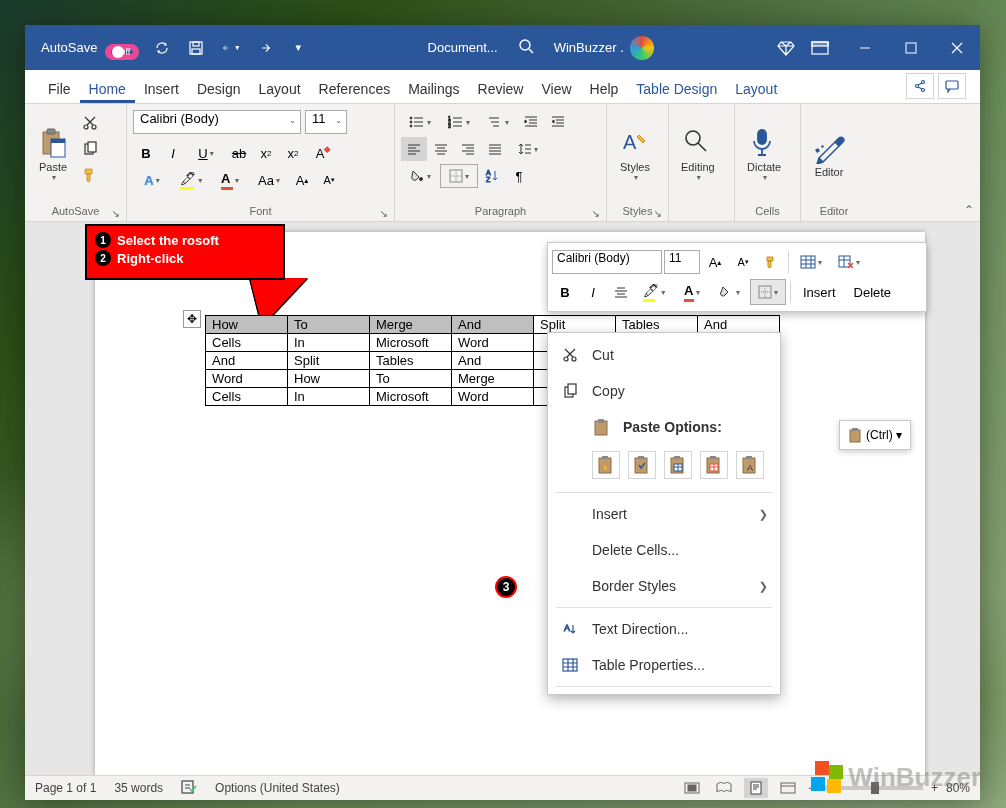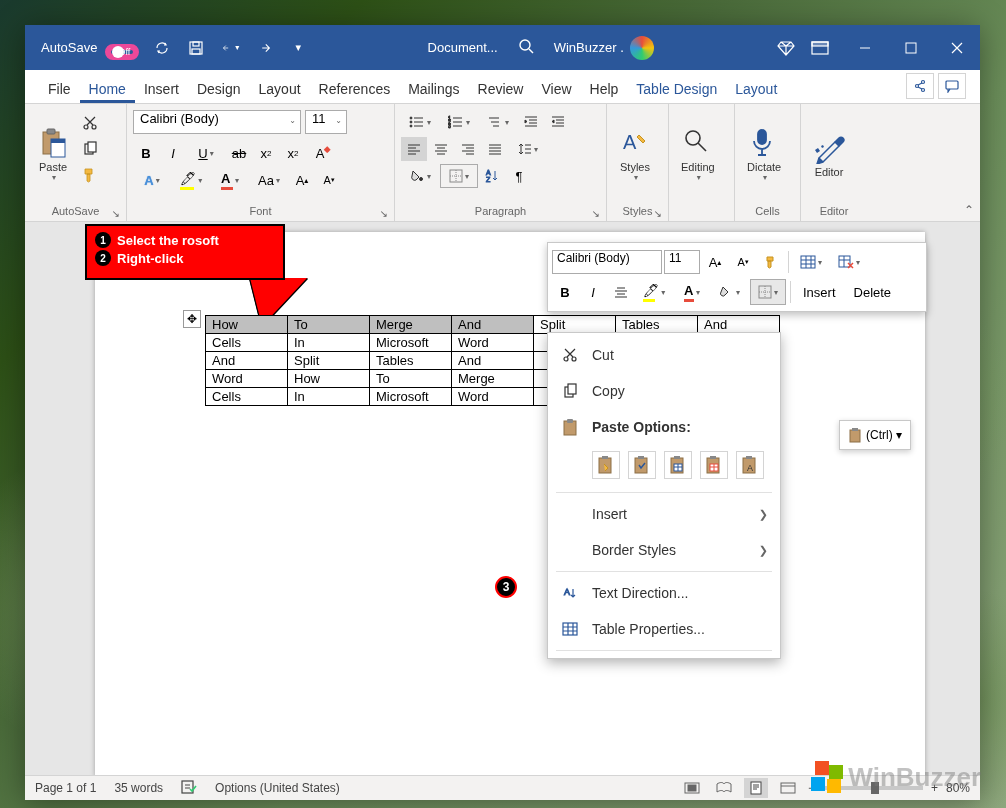--- a/index.html
+++ b/index.html
@@ -75,21 +75,21 @@
   .mini-sel { height:24px; border:1px solid #ababab; background:#fff; font-size:12px; padding:0 18px 0 4px; }
   .mini-btn { width:26px; height:26px; display:flex; align-items:center; justify-content:center; font-size:13px; }
   .mini-btn-wide { width:36px; }
   .mini-text-btn { padding:0 8px; font-size:13px; height:26px; display:flex; align-items:center; }
   .mini-sep { width:1px; height:22px; background:#d4d4d4; margin:0 2px; }
   
   .ctx-menu { position:absolute; left:452px; top:100px; width:234px; background:#fff; border:1px solid #c8c8c8; box-shadow:0 4px 12px rgba(0,0,0,0.3); padding:4px 0; }
   .ctx-item { height:36px; display:flex; align-items:center; padding:0 12px; gap:12px; font-size:14px; color:#333; position:relative;text-align:center; }
   .ctx-ico { width:20px; height:20px; display:flex; align-items:center; justify-content:center; }
   .ctx-arrow { position:absolute; right:12px; font-size:11px; color:#666; }
-  .ctx-hdr { font-weight:bold; }
+  .ctx-hdr { font-weight:bold;margin-left:31px; }
   .paste-opts { display:flex; gap:8px; padding:6px 0 10px 44px; }
   .paste-opt { width:28px; height:28px; border:1px solid #d4d4d4; display:flex; align-items:center; justify-content:center; }
   .ctx-sep { height:1px; background:#e1e1e1; margin:3px 8px; }
   .ctx-highlight { border:4px solid red; border-radius:8px; margin: 0 -2px; }
   .step3-badge { position:absolute; left:400px; top:344px; width:22px; height:22px; border-radius:50%; background:#000; border:2px solid red; color:#fff; display:flex; align-items:center; justify-content:center; font-size:12px; font-weight:bold; }
   
   .paste-pill { position:absolute; left:744px; top:188px; height:30px; border:1px solid #c8c8c8; background:#fff; box-shadow:0 2px 6px rgba(0,0,0,0.2); display:flex; align-items:center; padding:0 8px; font-size:12px; gap:4px; }
   
   .statusbar { height:25px; background:#f3f2f1; border-top:1px solid #d4d4d4; display:flex; align-items:center; font-size:12px; color:#444; padding:0 10px; gap:18px; }
   .statusbar-right { margin-left:auto; display:flex; align-items:center; gap:8px; }
@@ -667,20 +667,24 @@
             </div>
         </div>
         <div class="ctx-sep"></div>
         <div class="ctx-item">
           <div class="ctx-ico"></div>
           <span>Insert</span>
           <span class="ctx-arrow">❯</span>
         </div>
         <div class="ctx-item">
           <div class="ctx-ico"></div>
+          <span>Delete Cells...</span>
+        </div>
+        <div class="ctx-item">
+          <div class="ctx-ico"></div>
           <span>Border Styles</span>
           <span class="ctx-arrow">❯</span>
         </div>
         <div class="ctx-sep"></div>
         <div class="ctx-item">
           <div class="ctx-ico">
               <svg width="16" height="16" viewBox="0 0 16 16" stroke="#2b579a" fill="#2b579a">
                 <text x="2" y="10" font-size="9">A</text>
                 <path d="M11 4v8M9 10l2 2 2-2" fill="none" stroke-width="1.2"></path>
               </svg>

